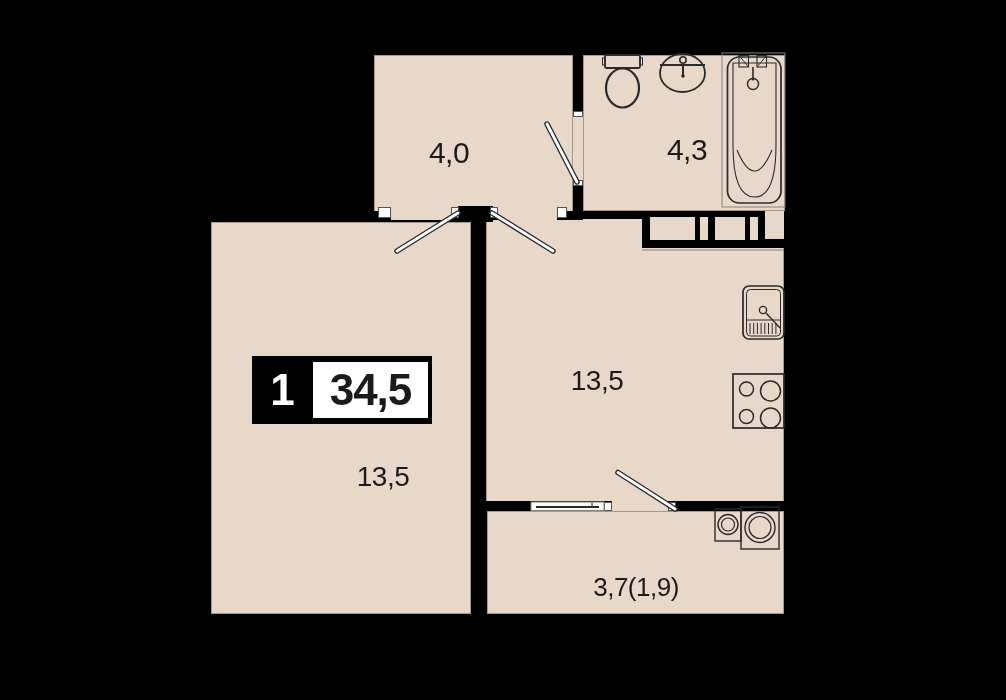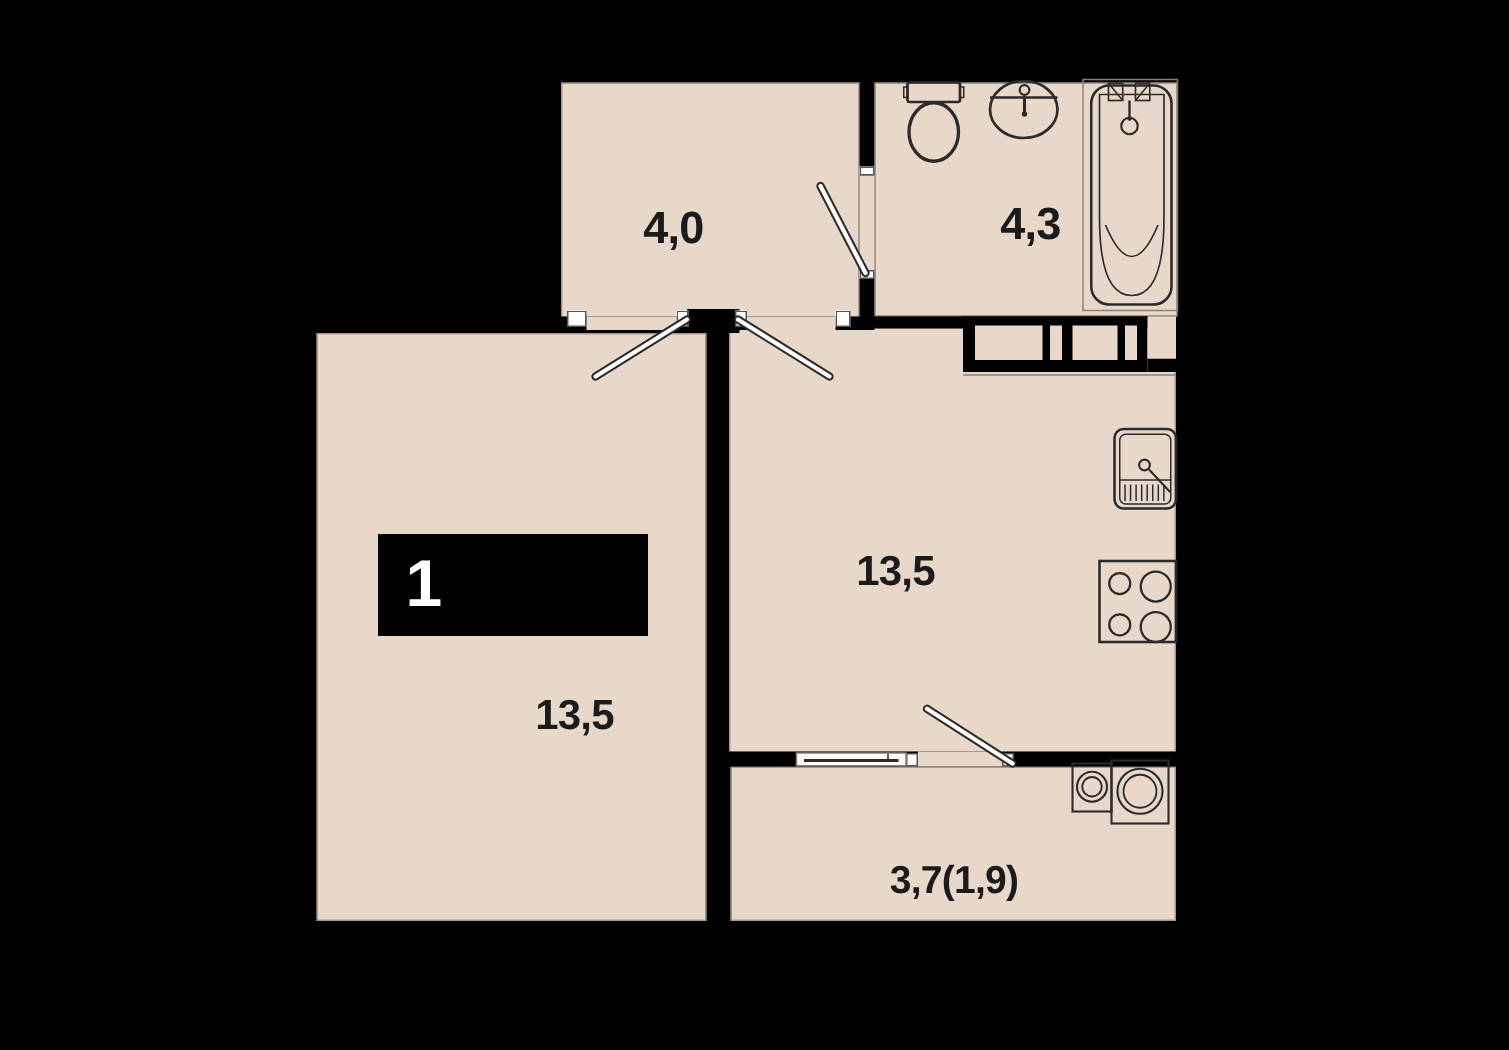--- a/index.html
+++ b/index.html
@@ -16,21 +16,21 @@
   html,body{margin:0;padding:0;background:var(--color-background);}
   #stage{position:relative;width:1006px;height:700px;background:var(--color-background);
          font-family:"Liberation Sans",sans-serif;overflow:hidden;}
   .room{position:absolute;background:var(--color-floor);
         box-shadow:inset 0 0 0 1px rgba(90,75,60,.45);}
   .wall{position:absolute;background:var(--color-wall);}
   .opening{position:absolute;background:var(--color-floor);}
   .jamb{position:absolute;background:var(--color-door-leaf);
         box-shadow:inset 0 0 0 1px rgba(40,40,40,.8);}
   .lbl{position:absolute;transform:translate(-50%,-50%);color:var(--color-text);
-       font-weight:bold;letter-spacing:-0.5px;white-space:nowrap;}
+       font-weight:normal;letter-spacing:-0.5px;white-space:nowrap;}
   #svgfx{position:absolute;left:0;top:0;pointer-events:none;}
   .badge{position:absolute;left:252px;top:356px;width:180px;height:68px;
          background:var(--color-badge-bg);}
   .badge-rooms{position:absolute;left:0;top:0;width:61px;height:68px;display:flex;
          align-items:center;justify-content:center;color:#fff;font-size:44px;
          font-weight:bold;}
   .badge-area{position:absolute;left:61px;top:6px;width:115px;height:56px;
          background:var(--color-badge-panel);display:flex;align-items:center;
          justify-content:center;color:var(--color-text);font-size:44px;
          font-weight:bold;letter-spacing:-1px;}
@@ -169,15 +169,16 @@
   </svg>
 
   <div class="lbl" style="left:449px;top:153px;font-size:30px;">4,0</div>
   <div class="lbl" style="left:640px;top:150px;font-size:30px;margin-left:47px;">4,3</div>
   <div class="lbl" style="left:597px;top:381px;font-size:28px;">13,5</div>
   <div class="lbl" style="left:342px;top:477px;font-size:28px;margin-left:41px;">13,5</div>
   <div class="lbl" style="left:636px;top:587px;font-size:26px;">3,7(1,9)</div>
 
   <div class="badge">
     <div class="badge-rooms">1</div>
+    <div class="badge-area">34,5</div>
   </div>
 
 </div>
 
 </body></html>

